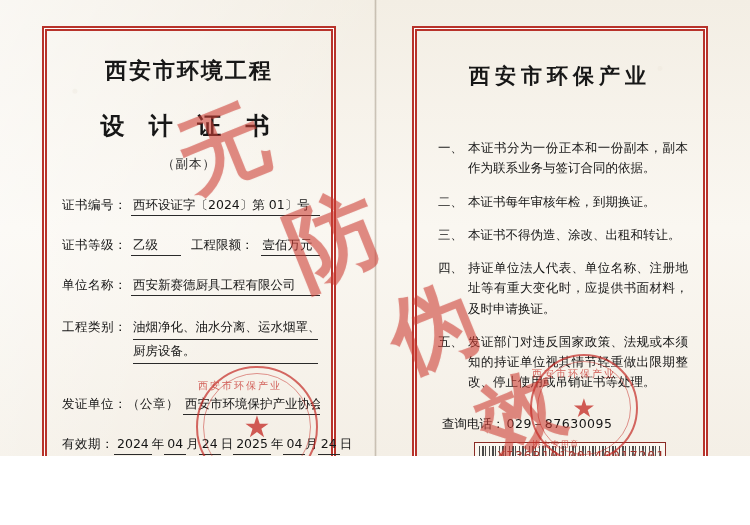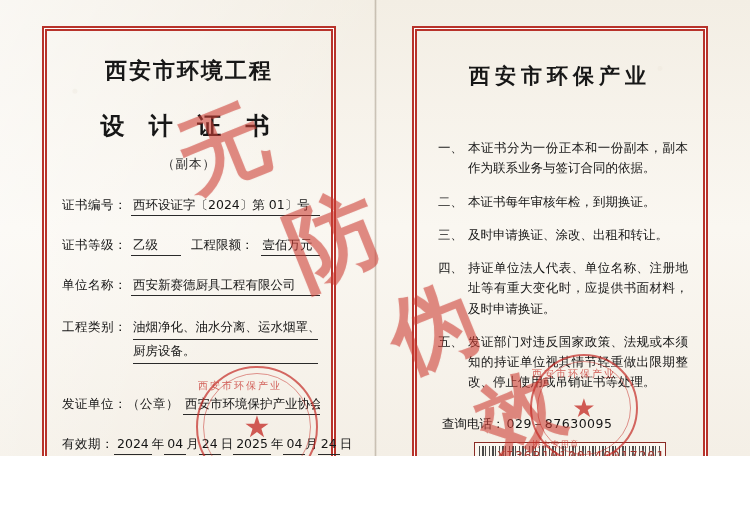--- a/index.html
+++ b/index.html
@@ -350,21 +350,21 @@
         <div class="notice-item">
           <span class="notice-num">一、</span>
           <span class="notice-text">本证书分为一份正本和一份副本，副本作为联系业务与签订合同的依据。</span>
         </div>
         <div class="notice-item">
           <span class="notice-num">二、</span>
           <span class="notice-text">本证书每年审核年检，到期换证。</span>
         </div>
         <div class="notice-item">
           <span class="notice-num">三、</span>
-          <span class="notice-text">及时申请换证、涂改、出租和转让。</span>
+          <span class="notice-text">本证书不得伪造、涂改、出租和转让。</span>
         </div>
         <div class="notice-item">
           <span class="notice-num">四、</span>
           <span class="notice-text">持证单位法人代表、单位名称、注册地址等有重大变化时，应提供书面材料，及时申请换证。</span>
         </div>
         <div class="notice-item">
           <span class="notice-num">五、</span>
           <span class="notice-text">发证部门对违反国家政策、法规或本须知的持证单位视其情节轻重做出限期整改、停止使用或吊销证书等处理。</span>
         </div>
       </div>

